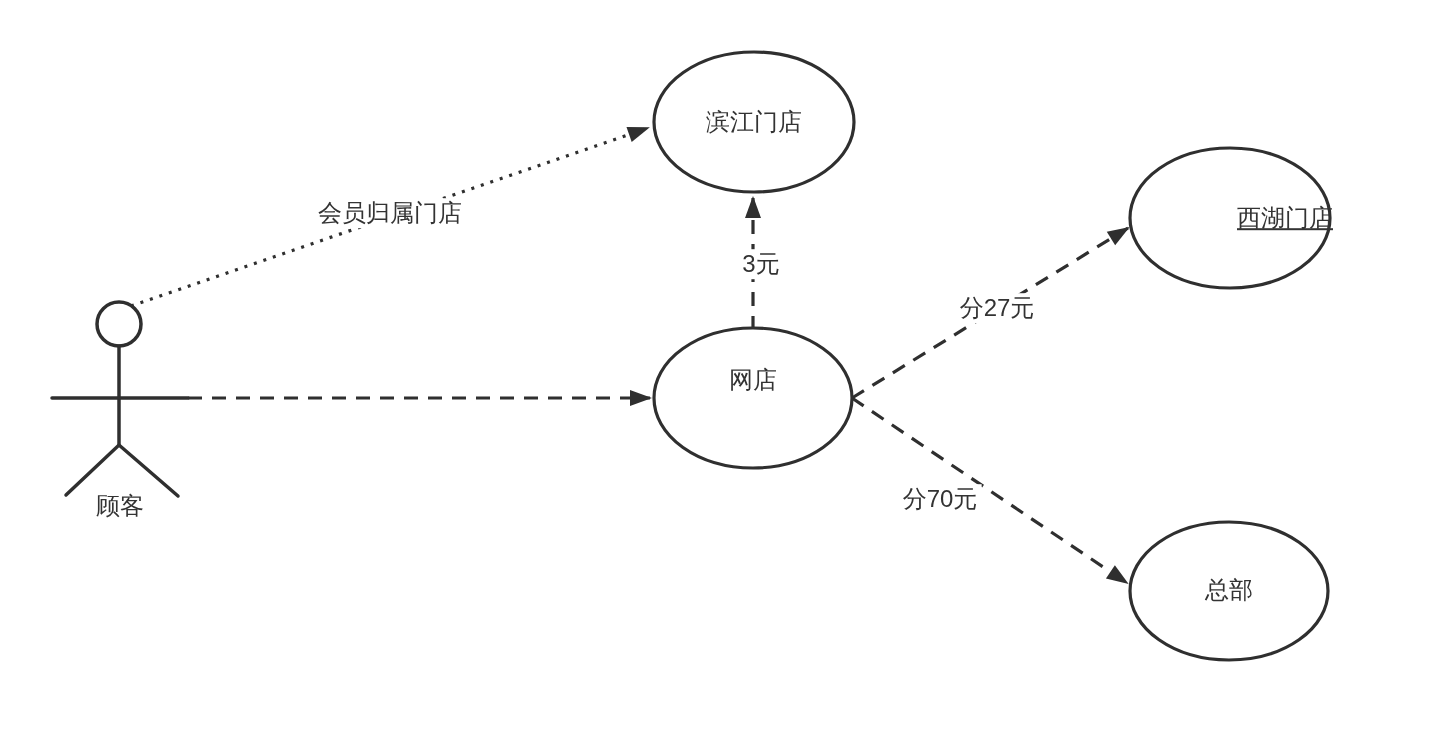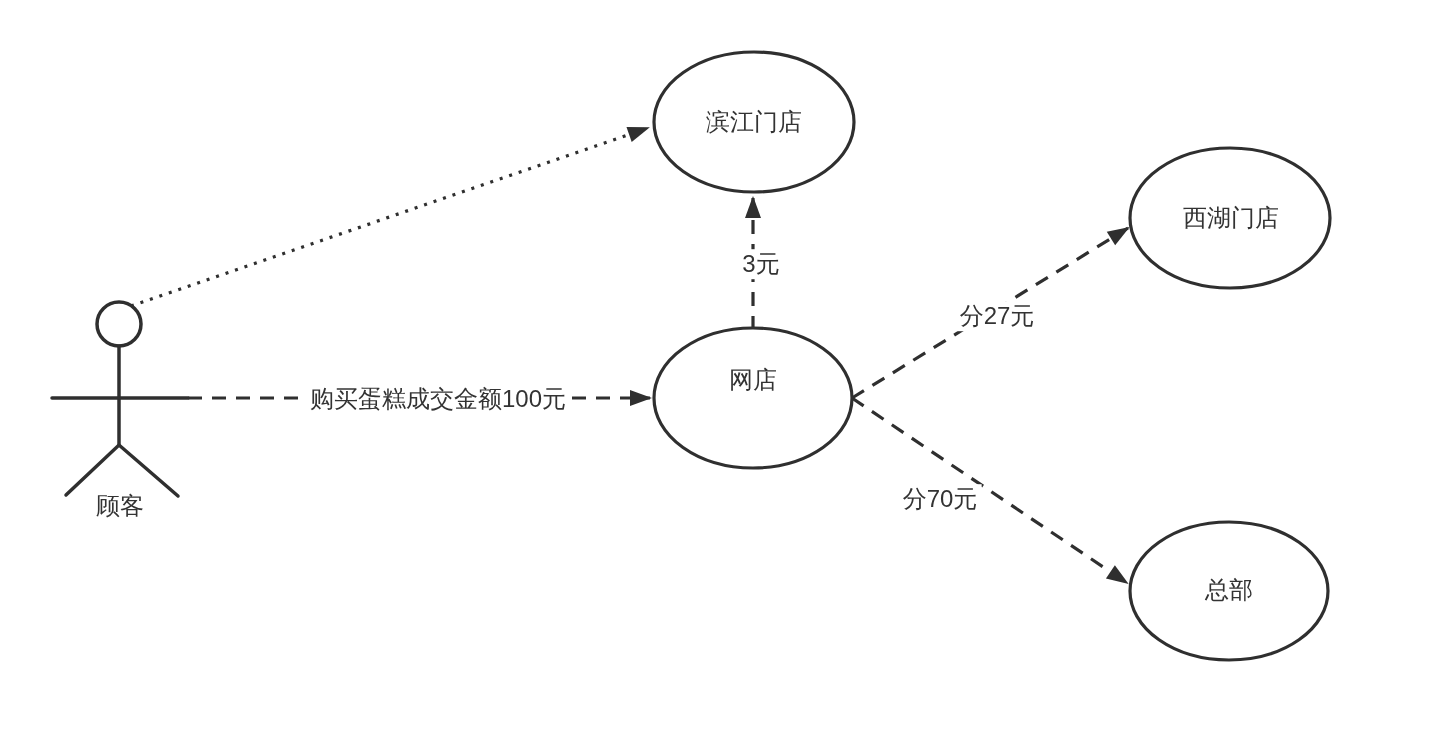--- a/index.html
+++ b/index.html
@@ -64,23 +64,23 @@
     <line x1="852" y1="398" x2="1127" y2="583" stroke="#2f2f2f" stroke-width="3.2" stroke-dasharray="14 10" marker-end="url(#arrowhead)"></line>
 
     <ellipse cx="754" cy="122" rx="100" ry="70" fill="#ffffff" stroke="#2f2f2f" stroke-width="3.2"></ellipse>
     <ellipse cx="753" cy="398" rx="99" ry="70" fill="#ffffff" stroke="#2f2f2f" stroke-width="3.2"></ellipse>
     <ellipse cx="1230" cy="218" rx="100" ry="70" fill="#ffffff" stroke="#2f2f2f" stroke-width="3.2"></ellipse>
     <ellipse cx="1229" cy="591" rx="99" ry="69" fill="#ffffff" stroke="#2f2f2f" stroke-width="3.2"></ellipse>
   </svg>
 
   <div class="label" style="left:754px; top:122px;">滨江门店</div>
   <div class="label" style="left:753px; top:380px;">网店</div>
-  <div class="label" style="left:1231px; top:218px;">西湖门店</div>
+  <div class="label" style="left:1285px; top:218px;text-decoration:underline;">西湖门店</div>
   <div class="label" style="left:1229px; top:591px;font-family:Liberation Serif, serif;">总部</div>
 
   <div class="label" style="left:120px; top:506px;">顾客</div>
 
-  <div class="label edge-label" style="left:438px; top:399px;">购买蛋糕成交金额100元</div>
+  <div class="label edge-label" style="left:390px; top:213px;">会员归属门店</div>
   <div class="label edge-label" style="left:761px; top:264px;">3元</div>
-  <div class="label edge-label" style="left:997px; top:316px;">分27元</div>
+  <div class="label edge-label" style="left:997px; top:308px;">分27元</div>
   <div class="label edge-label" style="left:940px; top:499px;">分70元</div>
 
 </div>
 
 </body></html>

